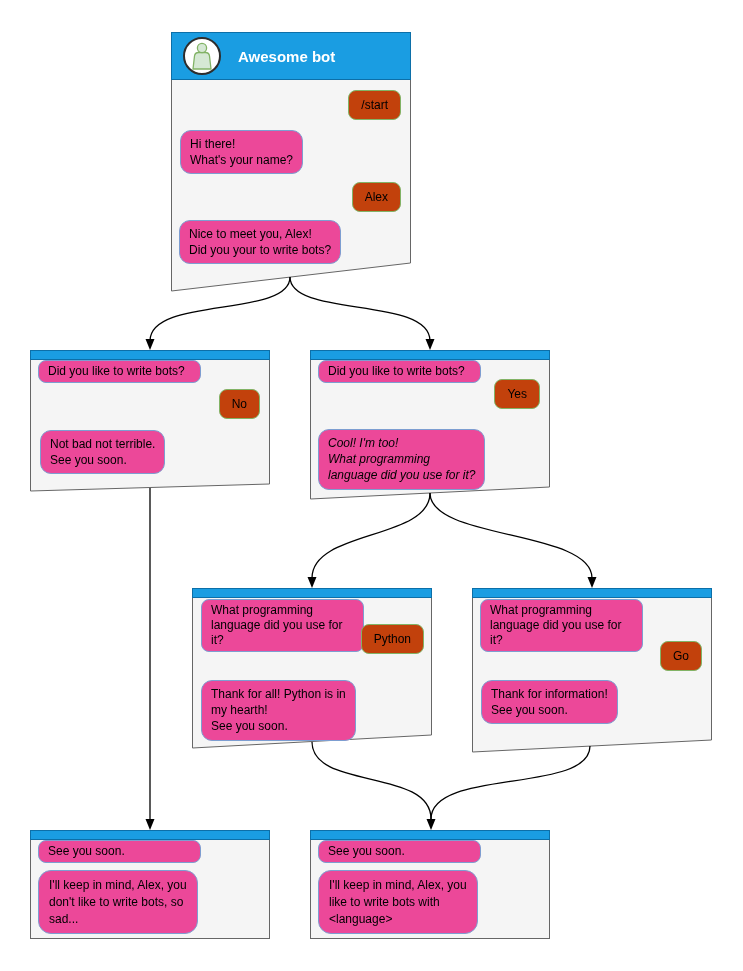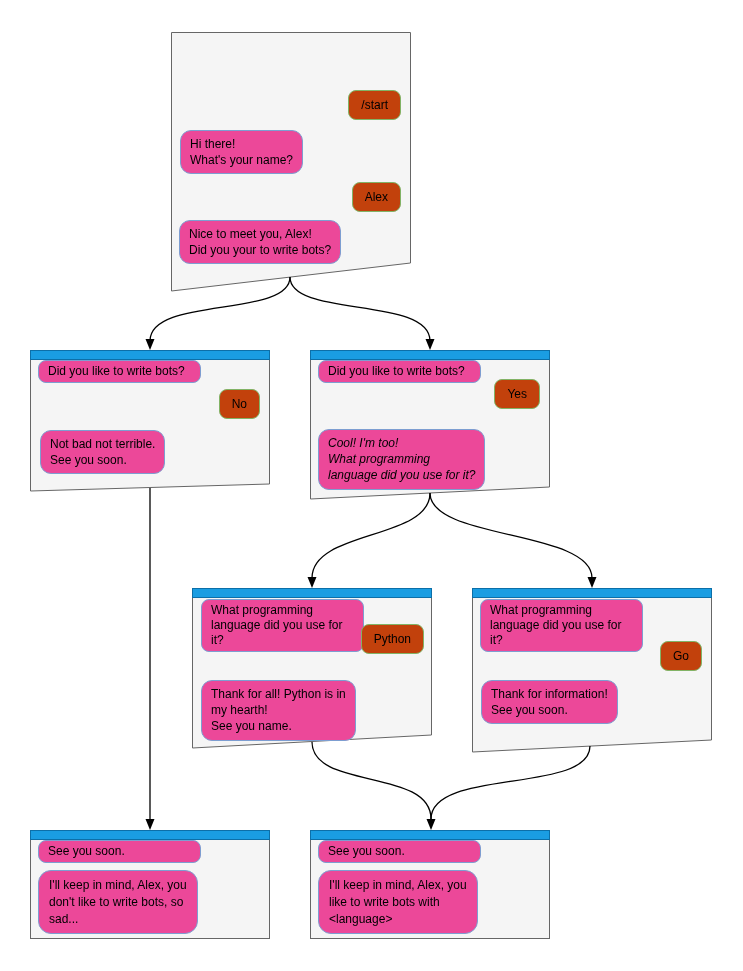--- a/index.html
+++ b/index.html
@@ -64,20 +64,29 @@
 
     <path class="arrowhead" d="M150,350 l-4.5,-11 l9,0 Z"></path>
     <path class="arrowhead" d="M430,350 l-4.5,-11 l9,0 Z"></path>
     <path class="arrowhead" d="M312,588 l-4.5,-11 l9,0 Z"></path>
     <path class="arrowhead" d="M592,588 l-4.5,-11 l9,0 Z"></path>
     <path class="arrowhead" d="M150,830 l-4.5,-11 l9,0 Z"></path>
     <path class="arrowhead" d="M431,830 l-4.5,-11 l9,0 Z"></path>
   </svg>
 
   <div class="win" style="left:171px;top:32px;width:240px;height:259px;">
+    <div class="header big">
+      <span class="avatar">
+        <svg width="26" height="28" viewBox="0 0 26 28">
+          <path d="M4,27 L5.5,14 Q6,10.5 9.5,10.5 L16.5,10.5 Q20,10.5 20.5,14 L22,27 Z" fill="#d5e8d4" stroke="#82b366" stroke-width="1.3"></path>
+          <circle cx="13" cy="6" r="4.6" fill="#d5e8d4" stroke="#82b366" stroke-width="1.3"></circle>
+        </svg>
+      </span>
+      <span class="title">Awesome bot</span>
+    </div>
     <div class="bubble user" style="top:58px;right:10px;">/start</div>
     <div class="bubble bot" style="top:98px;left:9px;">Hi there!
 What's your name?</div>
     <div class="bubble user" style="top:150px;right:10px;">Alex</div>
     <div class="bubble bot" style="top:188px;left:8px;">Nice to meet you, Alex!
 Did you your to write bots?</div>
   </div>
 
   <div class="win" style="left:30px;top:350px;width:240px;height:141px;">
     <div class="header thin"></div>
@@ -96,21 +105,21 @@
 language did you use for it?</div>
   </div>
 
   <div class="win" style="left:192px;top:588px;width:240px;height:160px;">
     <div class="header thin"></div>
     <div class="bubble bot q" style="top:11px;left:9px;">What programming
 language did you use for it?</div>
     <div class="bubble user" style="top:36px;right:8px;">Python</div>
     <div class="bubble bot" style="top:92px;left:9px;">Thank for all! Python is in
 my hearth!
-See you name.</div>
+See you soon.</div>
   </div>
 
   <div class="win" style="left:472px;top:588px;width:240px;height:164px;">
     <div class="header thin"></div>
     <div class="bubble bot q" style="top:11px;left:8px;">What programming
 language did you use for it?</div>
     <div class="bubble user" style="top:53px;right:10px;">Go</div>
     <div class="bubble bot" style="top:92px;left:9px;">Thank for information!
 See you soon.</div>
   </div>

